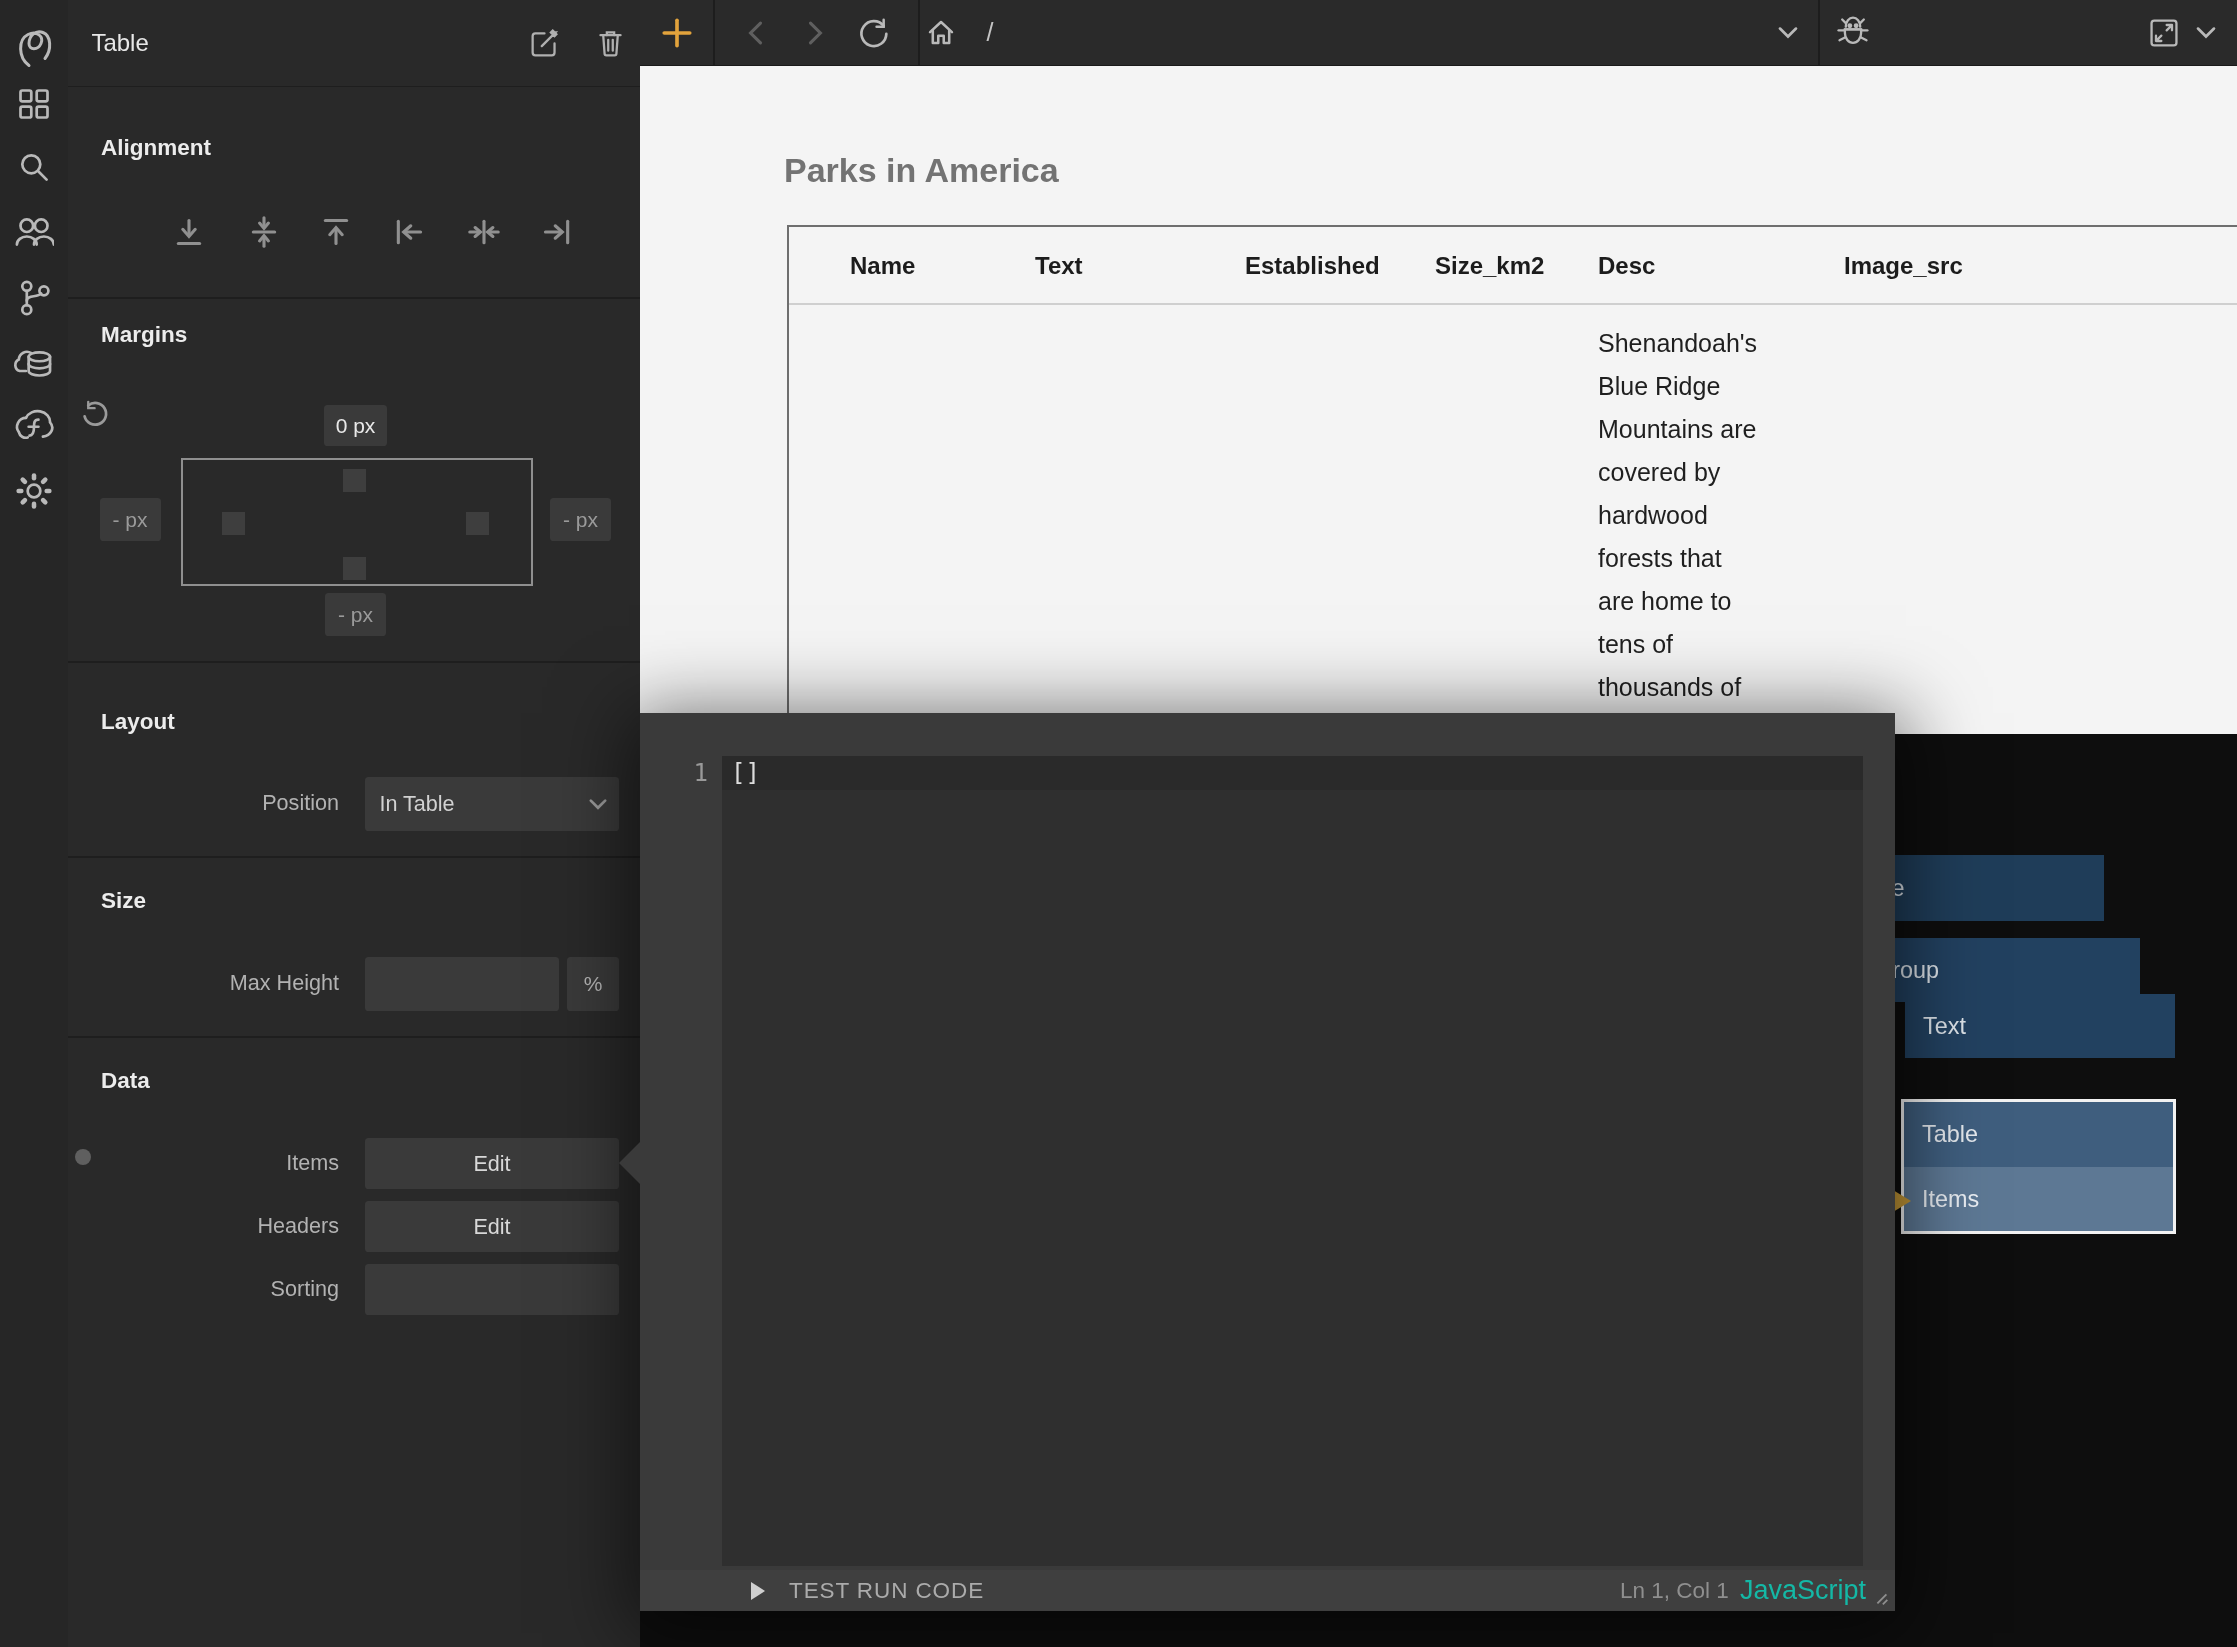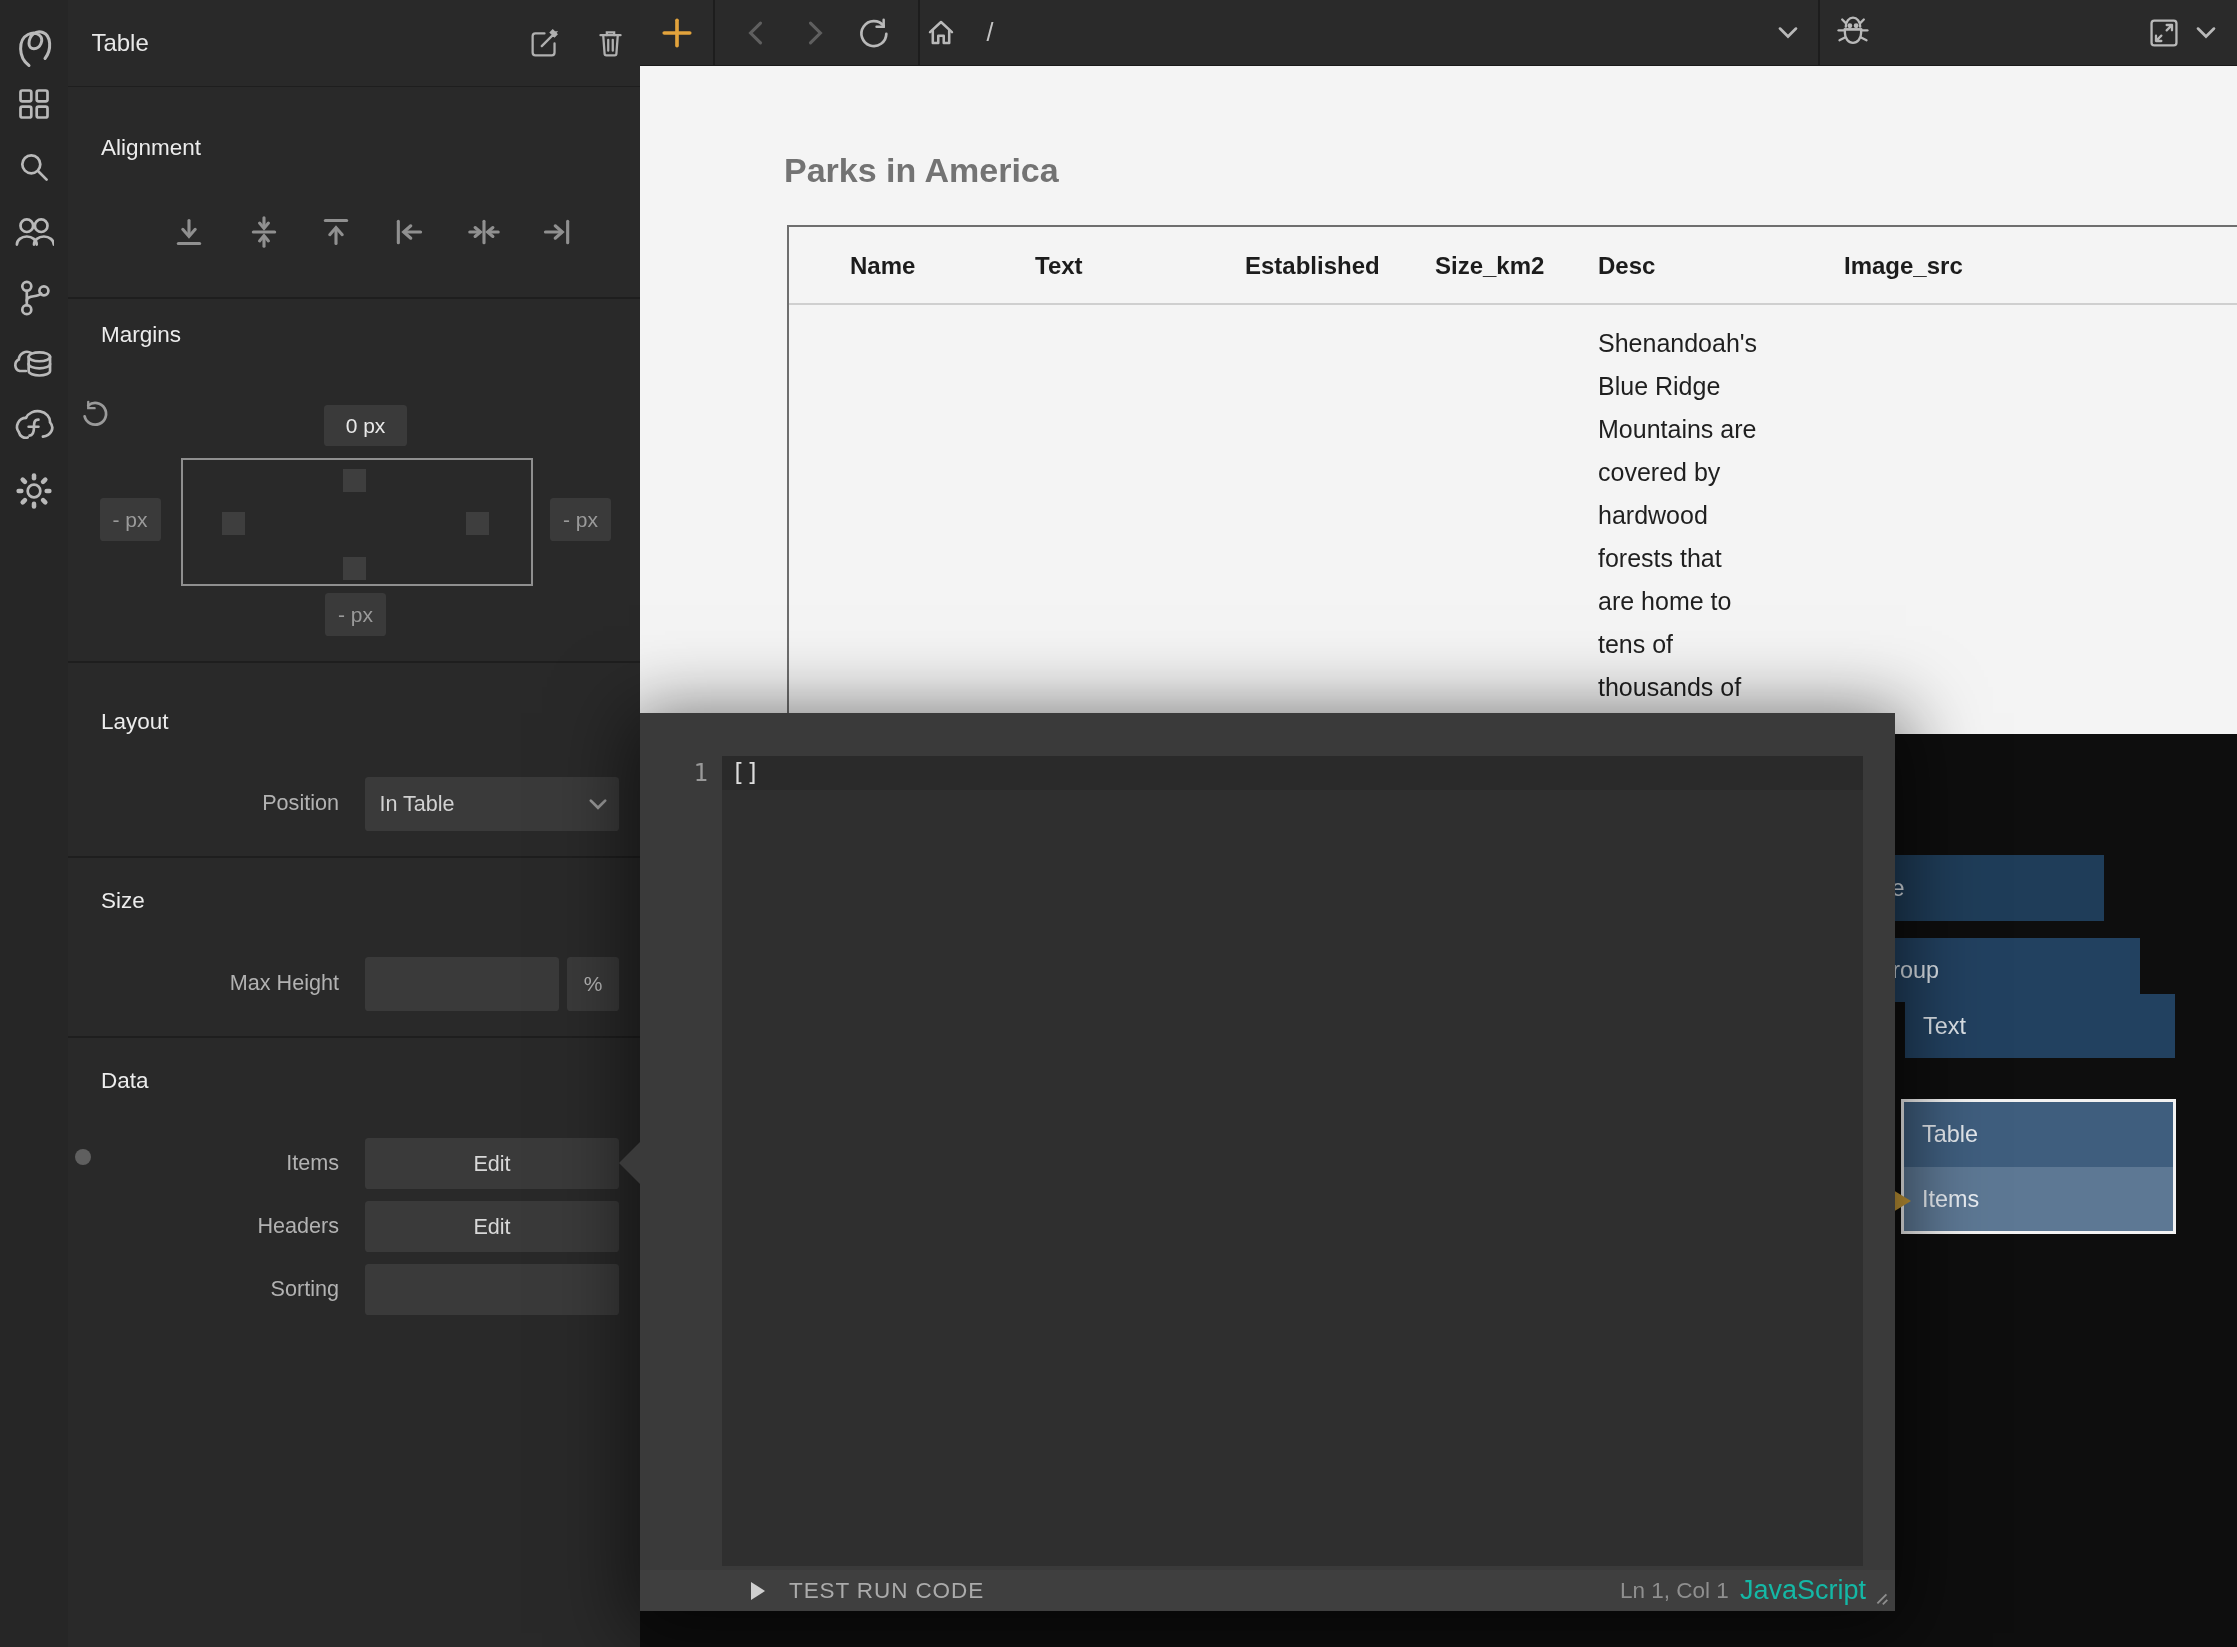--- a/index.html
+++ b/index.html
@@ -9,21 +9,21 @@
   
   .rail{position:absolute;left:0;top:0;width:68px;height:1647px;background:#262626;
         border-right:1.8px solid #1c1c1c;z-index:4;}
   .rail-icon{position:absolute;left:50%;transform:translateX(-50%);}
   
   .panel{position:absolute;left:68px;top:0;width:572px;height:1647px;background:#292929;z-index:4;color:#b5b5b5;}
   .panel-header{position:absolute;left:0;top:0;width:100%;height:86px;border-bottom:1.8px solid #1e1e1e;}
   .panel-title{position:absolute;left:23.4px;top:0;line-height:86px;font-size:24px;color:#e8e8e8;}
   .ph-icon{position:absolute;top:27px;}
   .divider{position:absolute;left:0;width:100%;height:1.8px;background:#1e1e1e;}
-  .sec-heading{position:absolute;left:33px;font-size:22.5px;font-weight:400;color:#ececec;}
+  .sec-heading{position:absolute;left:33px;font-size:22.5px;font-weight:700;color:#ececec;}
   .ctl{position:absolute;background:#3a3a3a;border-radius:3.6px;}
   .ctl-text{font-size:21px;color:#9a9a9a;text-align:center;}
   .row-label{position:absolute;width:239px;text-align:right;font-size:21.6px;color:#b2b2b2;}
   .btn-edit{position:absolute;left:297px;width:254px;height:51px;background:#3a3a3a;border-radius:3.6px;
             color:#d8d8d8;font-size:21.6px;text-align:center;line-height:51px;}
   .margin-rect{position:absolute;left:113px;top:458px;width:348px;height:124px;border:2.7px solid #8f8f8f;}
   .handle{position:absolute;width:23.4px;height:23.4px;background:#3e3e3e;}
   .port-dot{position:absolute;left:7.2px;top:1149px;width:16px;height:16px;border-radius:50%;background:#5f5f5f;}
   
   .toolbar{position:absolute;left:640px;top:0;width:1598px;height:65px;background:#2a2a2a;
@@ -215,21 +215,21 @@
     </div>
     <div class="divider" style="top:297px"></div>
 
     <div class="sec-heading" style="top:322px">Margins</div>
     <div style="position:absolute;left:12.6px;top:400px">
       <svg width="29" height="29" viewBox="0 0 32 32" fill="none" stroke="#9a9a9a" stroke-width="3" stroke-linecap="round">
         <path d="M8 6 a12 12 0 1 1 -4 12"></path>
           <path d="M8 2 v7 h7" stroke-width="2.6"></path>
       </svg>
     </div>
-    <div class="ctl ctl-text" style="left:256px;top:405px;width:83px;height:41px;line-height:41px;color:#e8e8e8">0 px</div>
+    <div class="ctl ctl-text" style="left:256px;top:405px;width:63px;height:41px;line-height:41px;color:#e8e8e8">0 px</div>
     <div class="margin-rect">
       <div class="handle" style="left:160px;top:9px"></div>
       <div class="handle" style="left:39px;top:52px"></div>
       <div class="handle" style="left:283px;top:52px"></div>
       <div class="handle" style="left:160px;top:97px"></div>
     </div>
     <div class="ctl ctl-text" style="left:31.5px;top:498px;width:61px;height:43px;line-height:43px">- px</div>
     <div class="ctl ctl-text" style="left:482px;top:498px;width:61px;height:43px;line-height:43px">- px</div>
     <div class="ctl ctl-text" style="left:257px;top:593px;width:61px;height:43px;line-height:43px">- px</div>
     <div class="divider" style="top:661px"></div>

